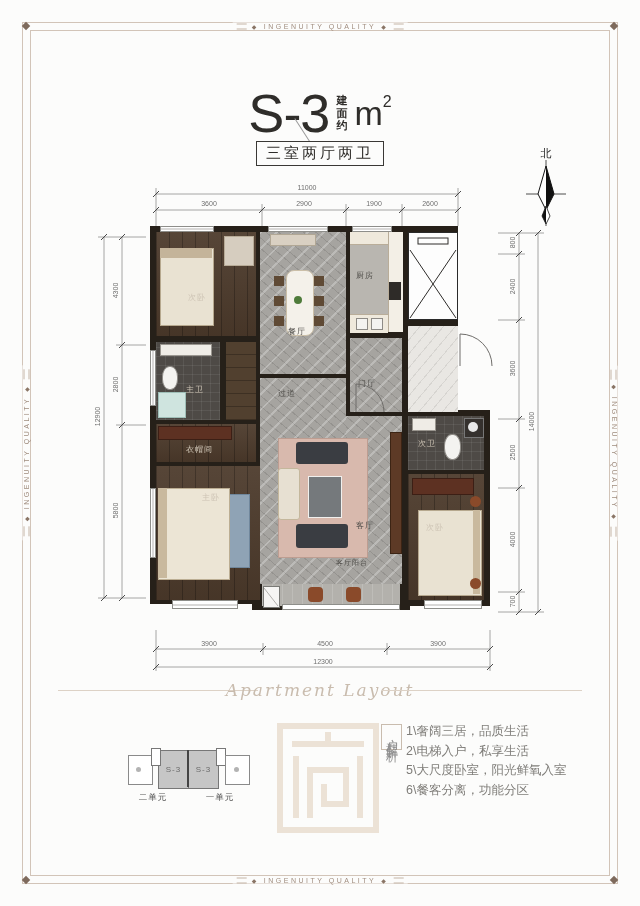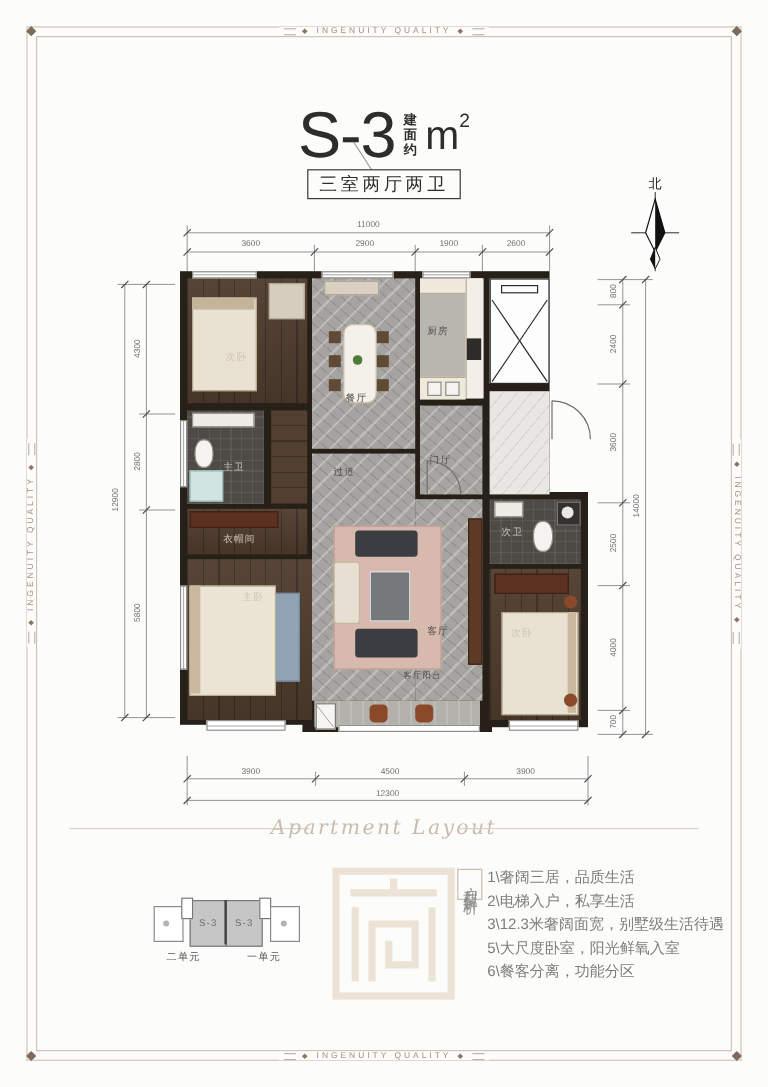--- a/index.html
+++ b/index.html
@@ -350,19 +350,18 @@
       <line x1="16" y1="22" x2="88" y2="22"></line>
       <path d="M20 34 V96 M84 34 V96 M34 96 V48 H70 V82 H48 V62"></path>
       <line x1="52" y1="10" x2="52" y2="22"></line>
     </g>
   </svg>
 
   <div class="abs hx-head" style="left:381px;top:724px;">户型解析</div>
   <div class="abs" style="left:406px;top:722px;">
     <div class="hx-item">1\奢阔三居，品质生活</div>
     <div class="hx-item">2\电梯入户，私享生活</div>
-    <div class="hx-item">3\12.3米奢阔面宽，别墅级生活待遇</div>
     <div class="hx-item">5\大尺度卧室，阳光鲜氧入室</div>
     <div class="hx-item">6\餐客分离，功能分区</div>
   </div>
 
 
 </div>
 
 </body></html>

